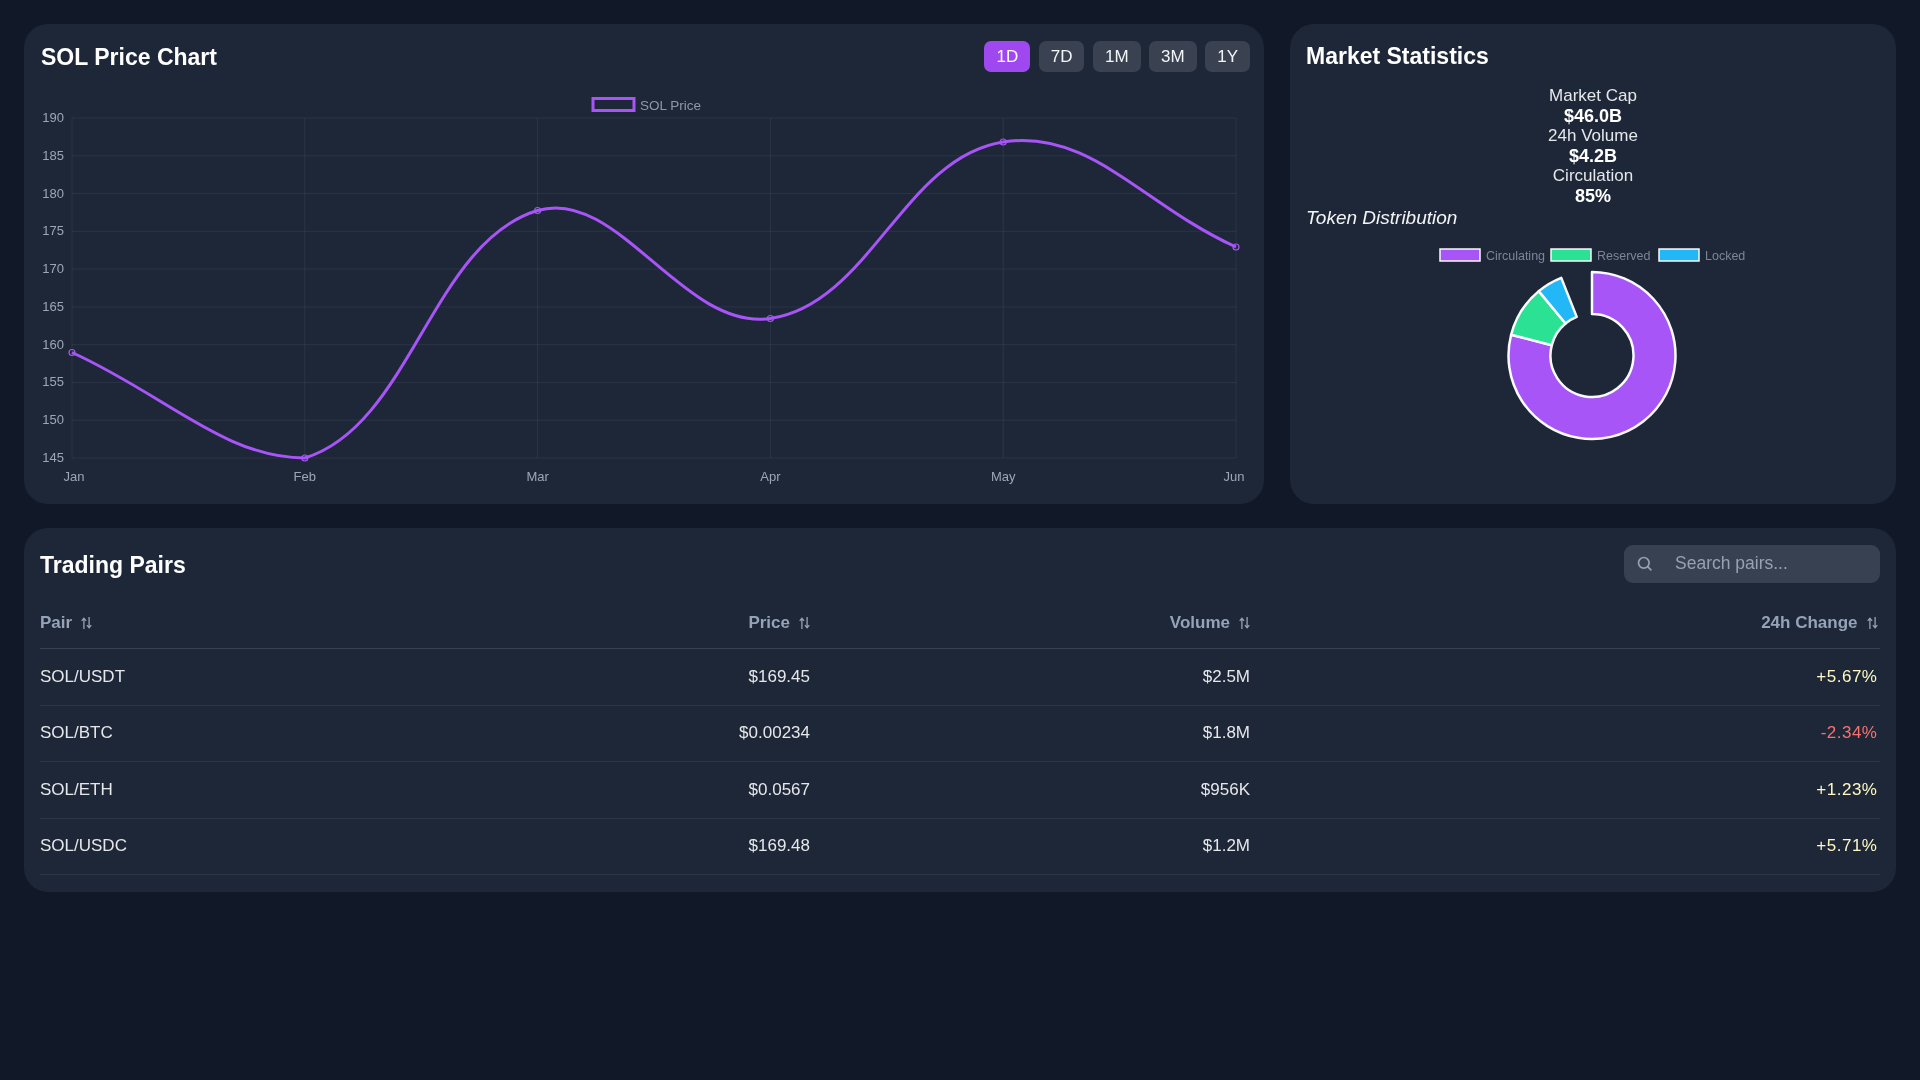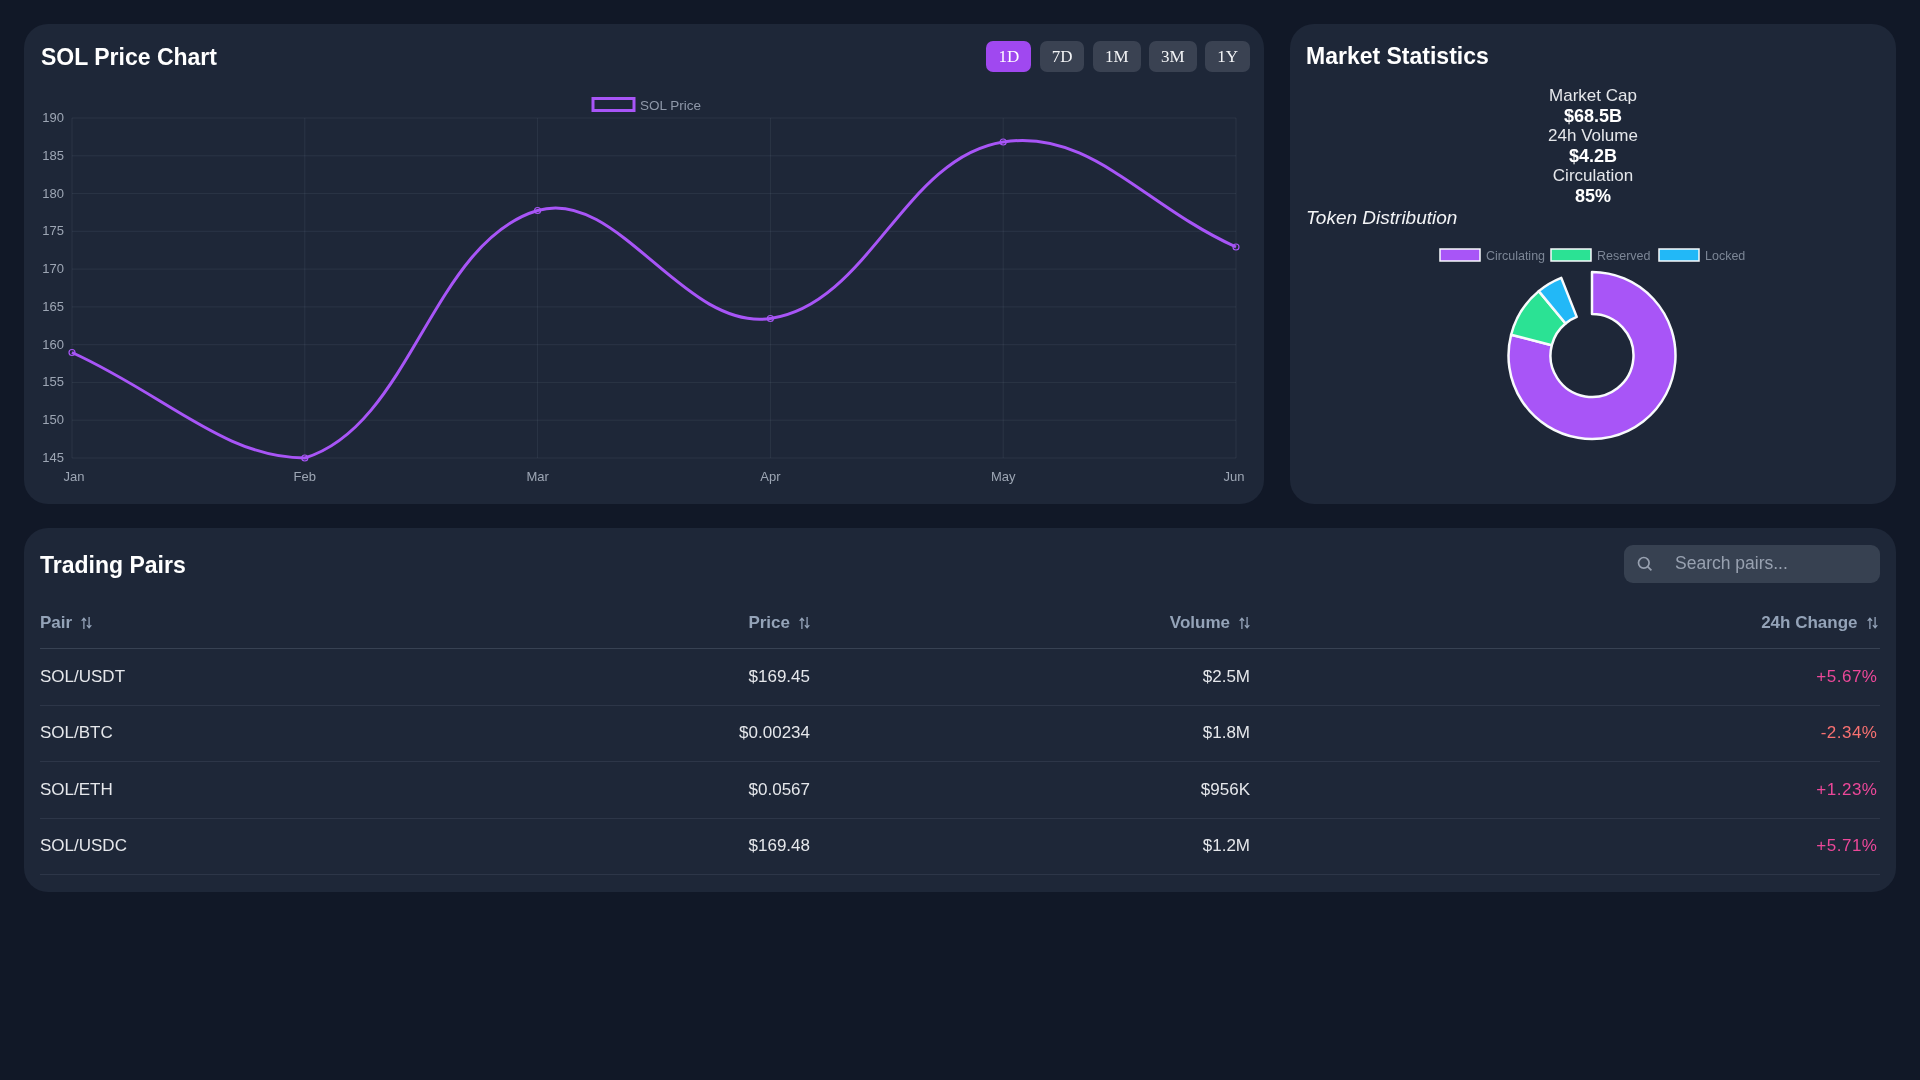--- a/index.html
+++ b/index.html
@@ -5,21 +5,21 @@
 <style>
   * { margin:0; padding:0; box-sizing:border-box; }
   html,body { width:1920px; height:1080px; background:#111827; font-family:"Liberation Sans", sans-serif; overflow:hidden; }
   .card { position:absolute; background:#1e2738; border-radius:24px; }
   #card1 { left:24px; top:24px; width:1240px; height:480px; }
   #card2 { left:1290px; top:24px; width:606px; height:480px; }
   #card3 { left:24px; top:528px; width:1872px; height:364px; }
   h2.t { position:absolute; color:#ffffff; font-size:23px; font-weight:bold; line-height:1; }
   
   #card1 h2.t { left:17px; top:22px; }
-  .btns { position:absolute; right:14px; top:17px; display:flex; gap:8.5px;font-family:Liberation Serif, serif; }
+  .btns { position:absolute; right:14px; top:17px; display:flex; gap:8.5px; }
   .btn { height:31px; padding:0 12px; display:flex; align-items:center; justify-content:center;
          background:#3a4252; color:#f3f4f6; font-size:17px; border-radius:7px; }
   .btn.active { background:#a048f0; color:#ffffff; }
   
   #card2 h2.t { left:16px; top:20.5px; }
   .srow { position:absolute; left:17px; right:17px; height:20px; display:flex; justify-content:space-between; align-items:center;flex-direction:column; }
   .srow .lab { color:#e5e7eb; font-size:17px; }
   .srow .val { color:#ffffff; font-size:18px; font-weight:bold; }
   .h3 { position:absolute; left:16px; color:#f3f4f6; font-size:19px; line-height:1; }
   
@@ -28,21 +28,21 @@
             border-radius:9px; display:flex; align-items:center; color:#98a1b0; font-size:17.5px;gap:12px; }
   .search svg { margin:0 10px 0 13px; }
   .trow { position:absolute; left:16px; width:1840px; height:56.5px; border-bottom:1px solid rgba(148,163,184,0.13); }
   .thead { position:absolute; left:16px; width:1840px; height:49px; top:72px; border-bottom:1px solid rgba(148,163,184,0.22); }
   .cell { position:absolute; top:50%; transform:translateY(-50%); font-size:17px; color:#e5e7eb; white-space:nowrap; }
   .thead .cell { color:#94a3b8; font-weight:bold; }
   .c1 { left:0; }
   .c2 { right:1070px; text-align:right; }
   .c3 { right:630px; text-align:right; }
   .c4 { right:2.5px; text-align:right; }
-  .up { color:#ec4899; } .dn { color:#f87171; } .c4.up,.c4.dn { letter-spacing:0.5px; }
+  .up { color:#fef9c3; } .dn { color:#f87171; } .c4.up,.c4.dn { letter-spacing:0.5px; }
   .sic { display:inline-block; vertical-align:-2px; margin-left:9px; }
 </style>
 </head>
 <body>
   <div class="card" id="card1">
     <h2 class="t">SOL Price Chart</h2>
     <div class="btns">
       <div class="btn active">1D</div>
       <div class="btn">7D</div>
       <div class="btn">1M</div>
@@ -104,21 +104,21 @@
         <circle cx="979.2" cy="118" r="3"></circle>
         <circle cx="1212" cy="223" r="3"></circle>
       </g>
     </svg>
   </div>
 
   <div class="card" id="card2">
     <h2 class="t">Market Statistics</h2>
     <div class="srow" style="top:61.5px;">
       <span class="lab">Market Cap</span>
-      <span class="val">$68.5B</span>
+      <span class="val">$46.0B</span>
     </div>
     <div class="srow" style="top:101.5px;">
       <span class="lab">24h Volume</span>
       <span class="val">$4.2B</span>
     </div>
     <div class="srow" style="top:141.5px;">
       <span class="lab">Circulation</span>
       <span class="val">85%</span>
     </div>
     <div class="h3" style="top:183.5px;font-style:italic;">Token Distribution</div>

